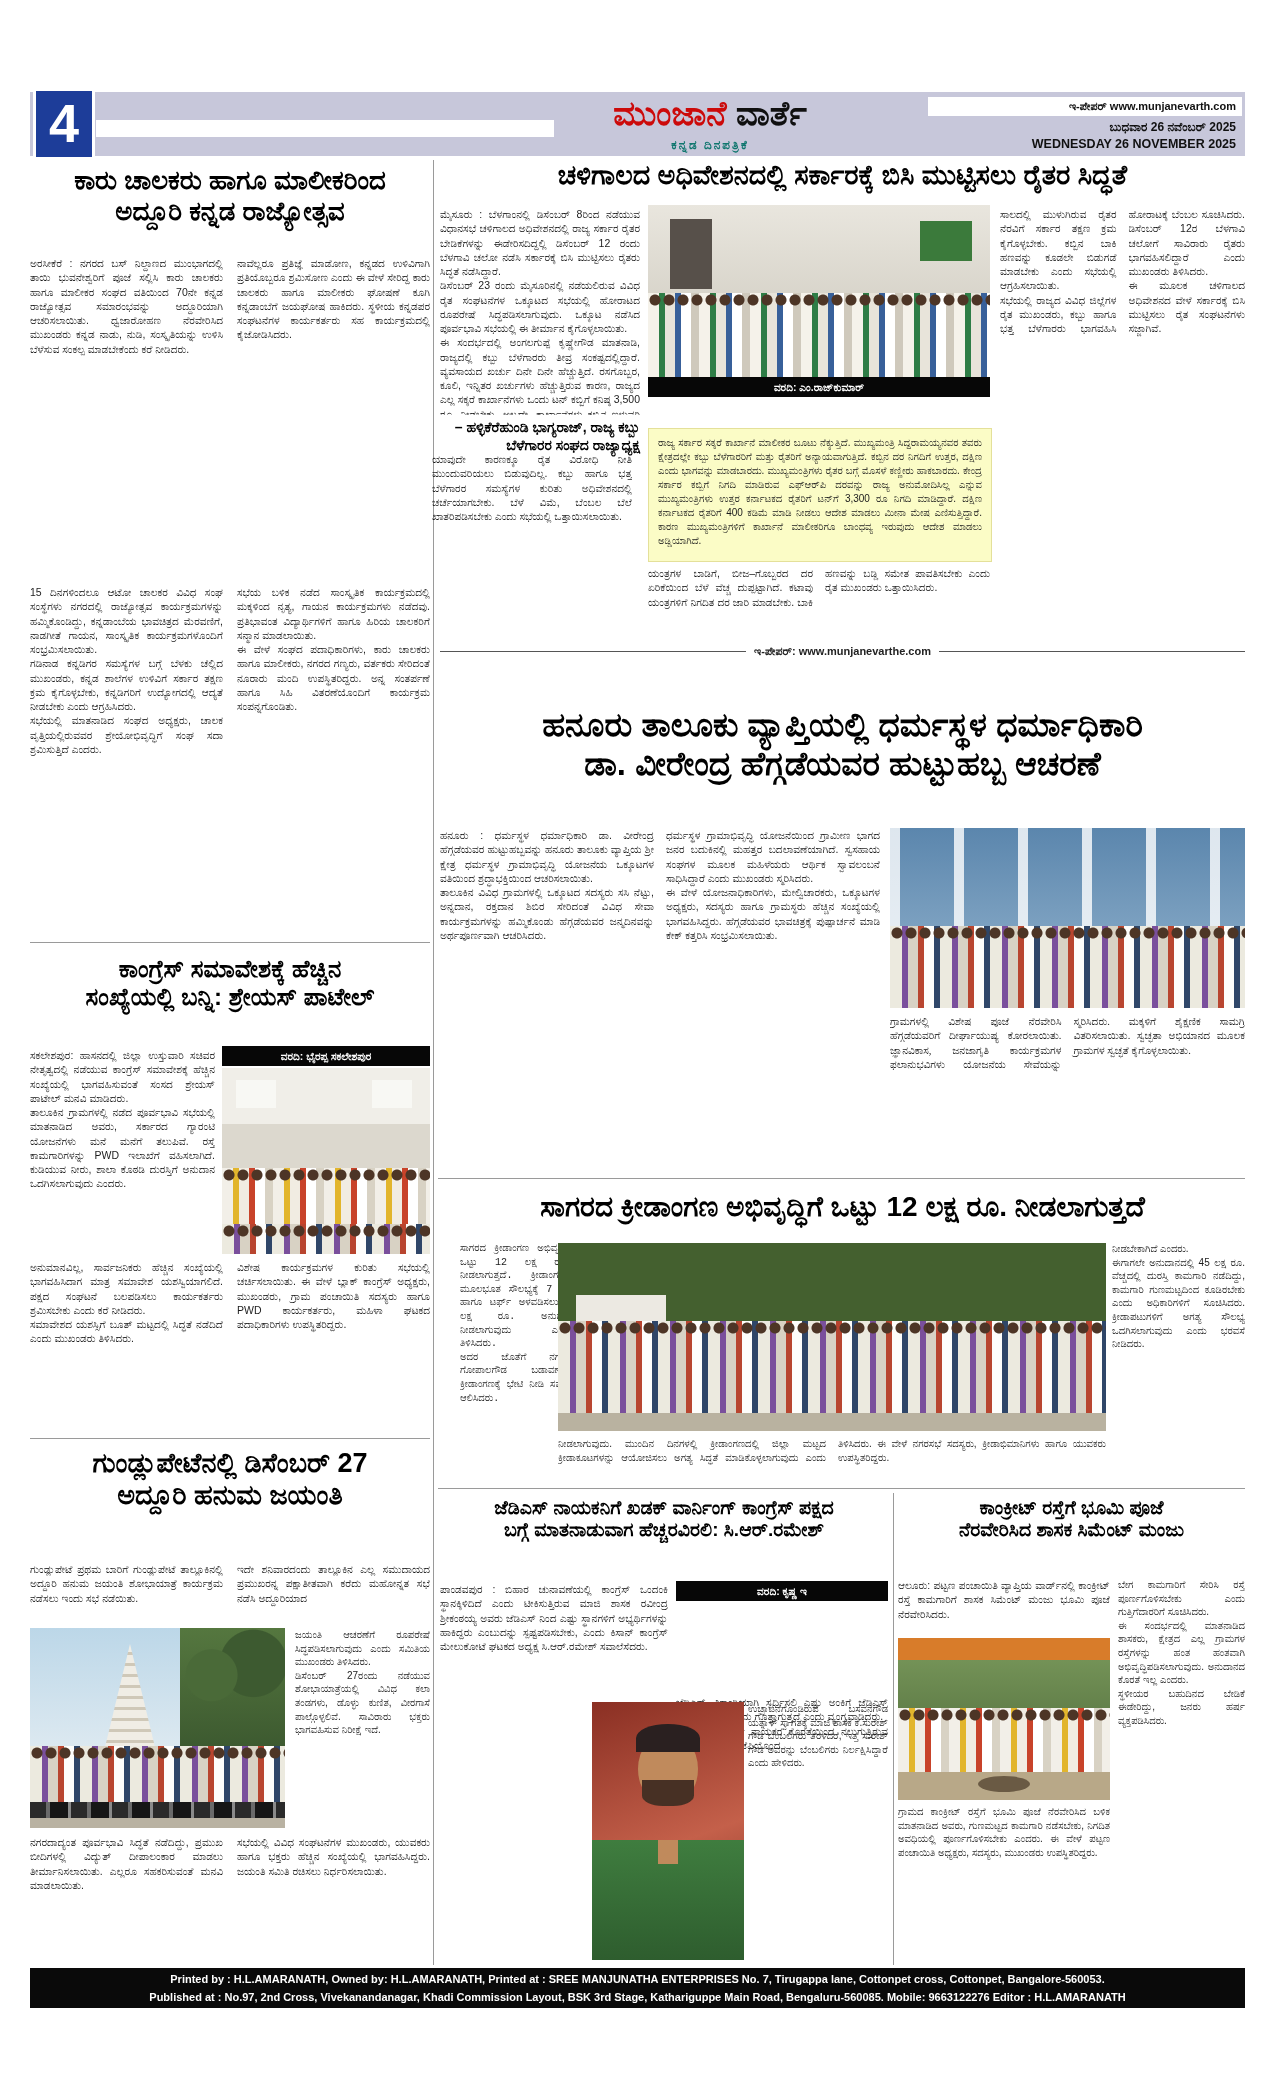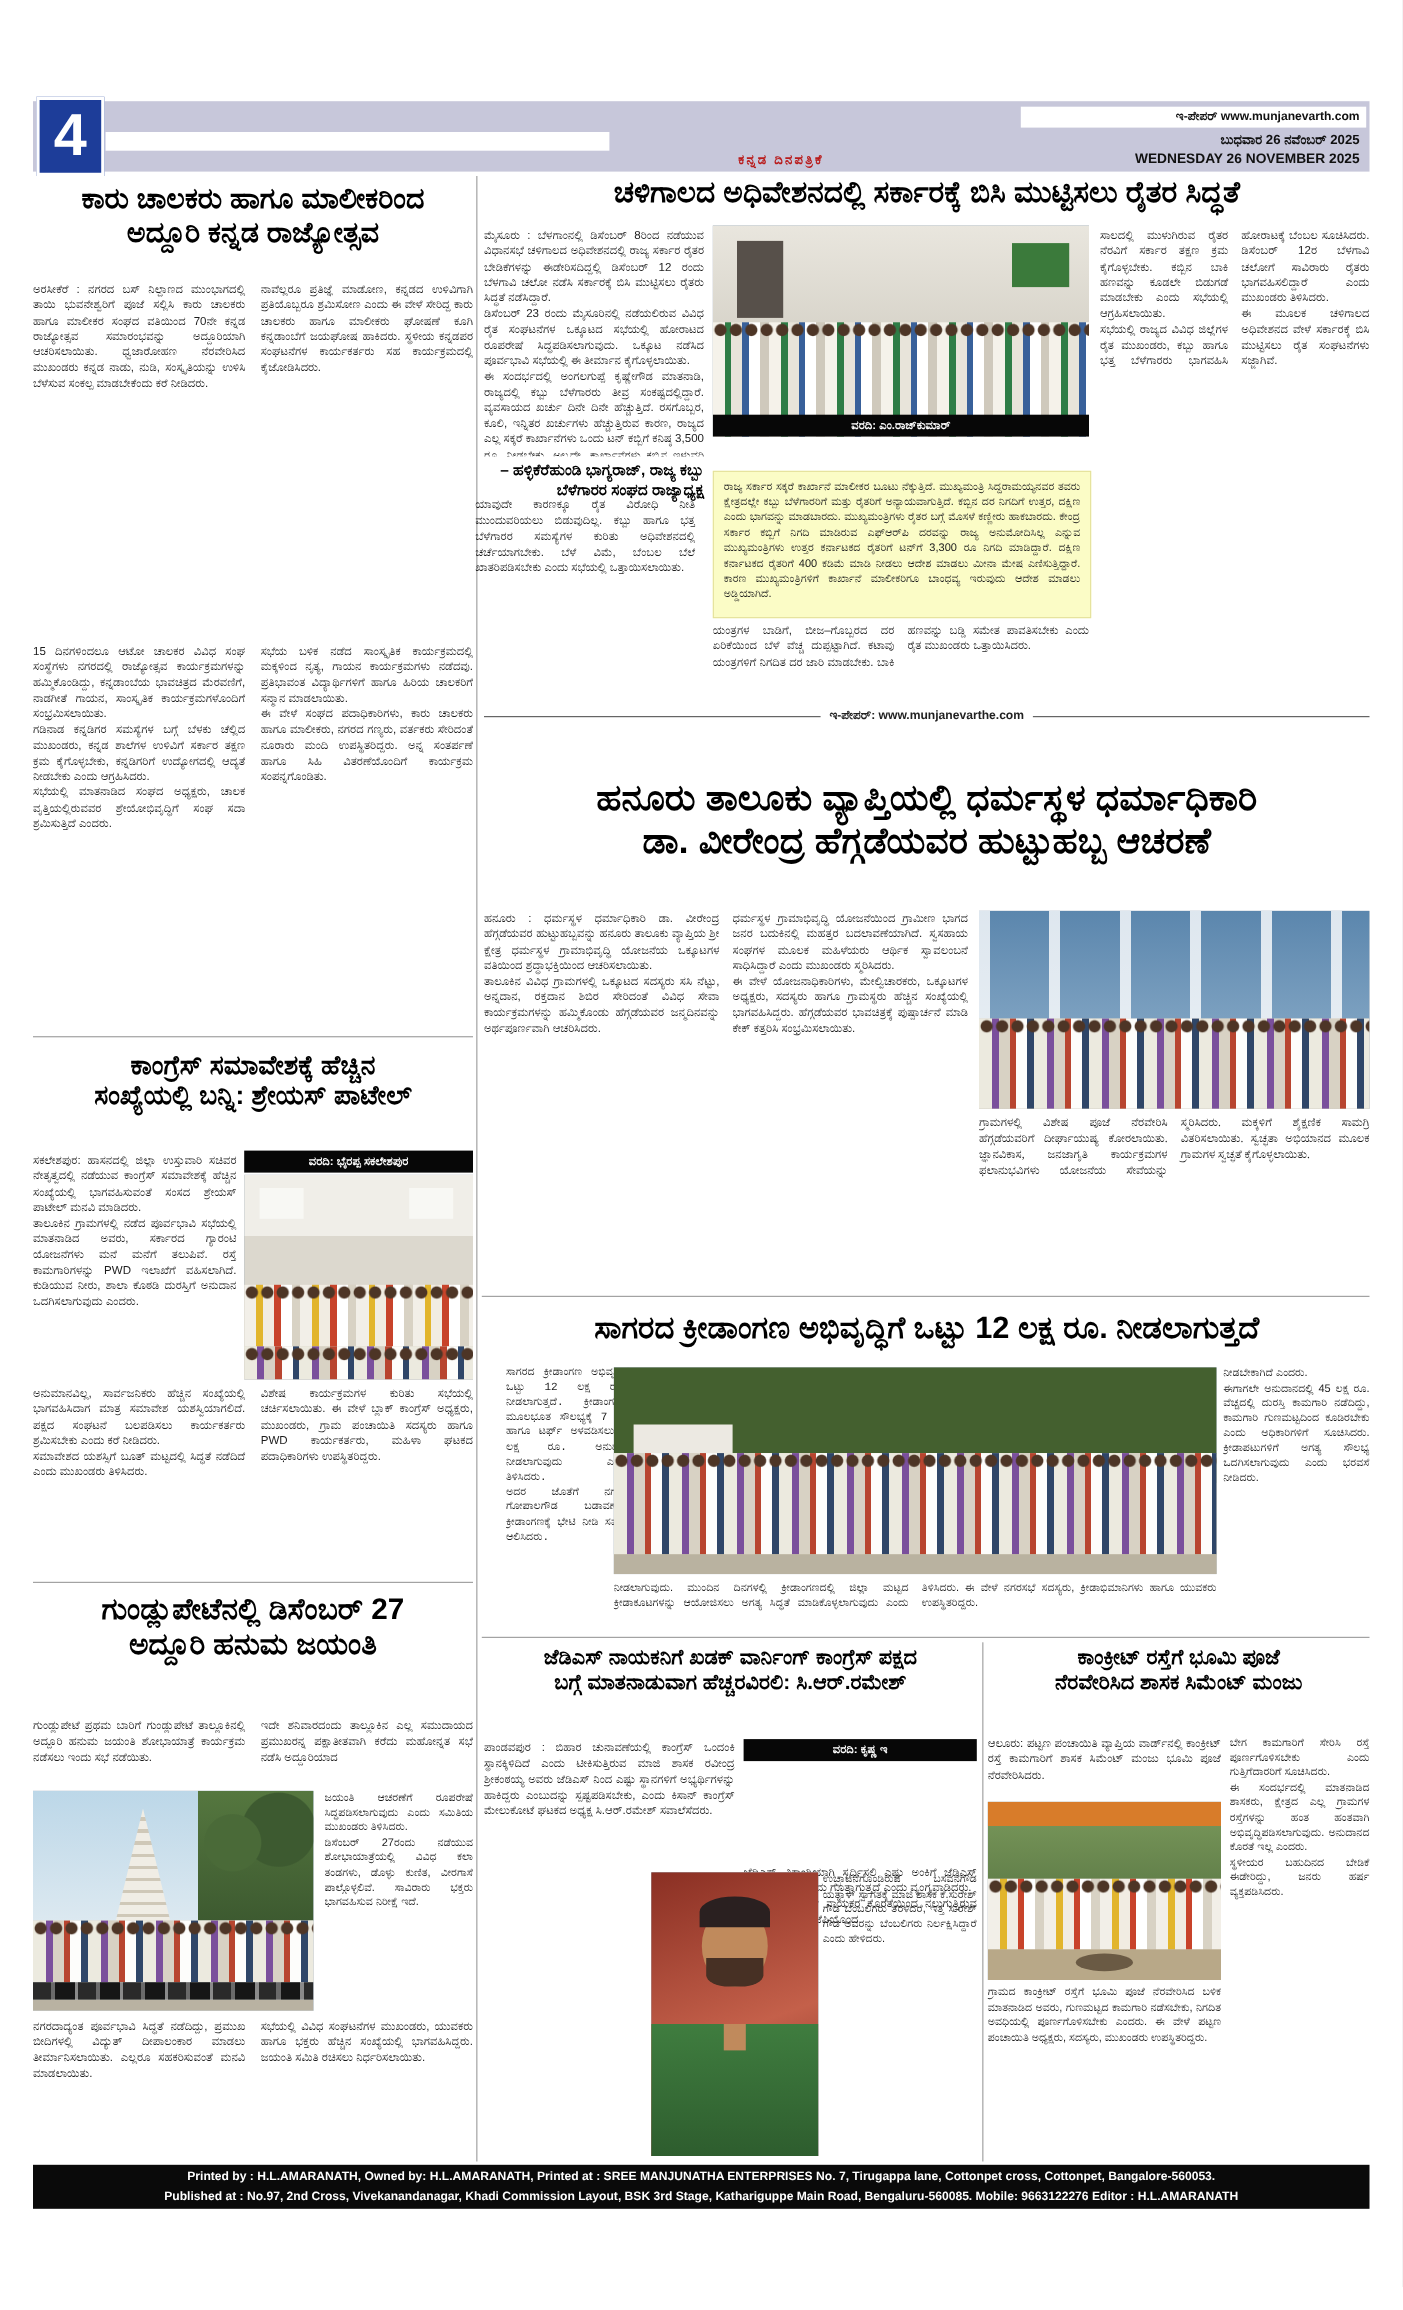--- a/index.html
+++ b/index.html
@@ -13,21 +13,21 @@
            line-height:20px;overflow:hidden;white-space:nowrap;}
   .vrule{position:absolute;width:1px;background:#9a9a9a;}
   .hrule{position:absolute;height:1px;background:#9a9a9a;}
   
   .band{background:#c7c7da;}
   .pagenum{background:#1d3d99;color:#fff;font-weight:bold;font-size:54px;text-align:center;line-height:70px;
            box-shadow:inset 0 0 0 3px #ffffff;}
   .masthead{text-align:center;font-weight:bold;font-size:34px;line-height:1.05;}
   .masthead .red{color:#cc0a0a;}
   .masthead .blk{color:#101010;}
-  .masthead-sub{text-align:center;font-weight:bold;font-size:12px;color:#b91c1c;letter-spacing:2px;}
+  .masthead-sub{text-align:center;font-weight:bold;font-size:12px;color:#0f766e;letter-spacing:2px;}
   .hdr-right{text-align:right;font-weight:bold;color:#111;}
   
   .quote-box{background:#fbfcc6;border:1px solid #e4e09a;font-size:10px;line-height:1.4;text-align:justify;
              padding:7px 9px;white-space:pre-line;overflow:hidden;}
   .attribution{font-size:14px;font-weight:bold;color:#000;text-align:right;line-height:1.3;white-space:pre-line;}
   
   .ph{position:absolute;overflow:hidden;background:#9aa7b4;}
   .ph>div{position:absolute;}
   .sky{inset:0;background:linear-gradient(#8fb2d4,#cfdde8 70%);}
   .crowd{left:0;right:0;bottom:0;background-color:#d9d3c6;
@@ -53,20 +53,24 @@
   .divider-line .txt{font-size:11px;font-weight:bold;color:#222;}
 </style>
 </head>
 <body>
 
 <div id="page">
 
   <div class="abs band" style="left:30px;top:92px;width:1215px;height:64px;"></div>
   <div class="abs" style="left:96px;top:120px;width:458px;height:17px;background:#fff;"></div>
   <div class="abs pagenum" style="left:33px;top:88px;width:62px;height:72px;">4</div>
+  <div class="abs masthead" style="left:540px;top:96px;width:340px;">
+    <span class="red">ಮುಂಜಾನೆ</span>
+    <span class="blk">ವಾರ್ತೆ</span>
+  </div>
   <div class="abs masthead-sub" style="left:540px;top:138px;width:340px;">ಕನ್ನಡ ದಿನಪತ್ರಿಕೆ</div>
   <div class="abs" style="left:928px;top:97px;width:314px;height:19px;background:#fff;"></div>
   <div class="abs hdr-right" style="left:928px;top:100px;width:308px;font-size:11px;">ಇ-ಪೇಪರ್ www.munjanevarth.com</div>
   <div class="abs hdr-right" style="left:928px;top:120px;width:308px;font-size:12px;">ಬುಧವಾರ 26 ನವೆಂಬರ್ 2025</div>
   <div class="abs hdr-right" style="left:928px;top:137px;width:308px;font-size:12.5px;">WEDNESDAY 26 NOVEMBER 2025</div>
 
   <div class="vrule" style="left:433px;top:160px;height:1805px;"></div>
   <div class="hrule" style="left:30px;top:942px;width:400px;"></div>
   <div class="hrule" style="left:30px;top:1438px;width:400px;"></div>
   <div class="hrule" style="left:438px;top:1178px;width:807px;"></div>

